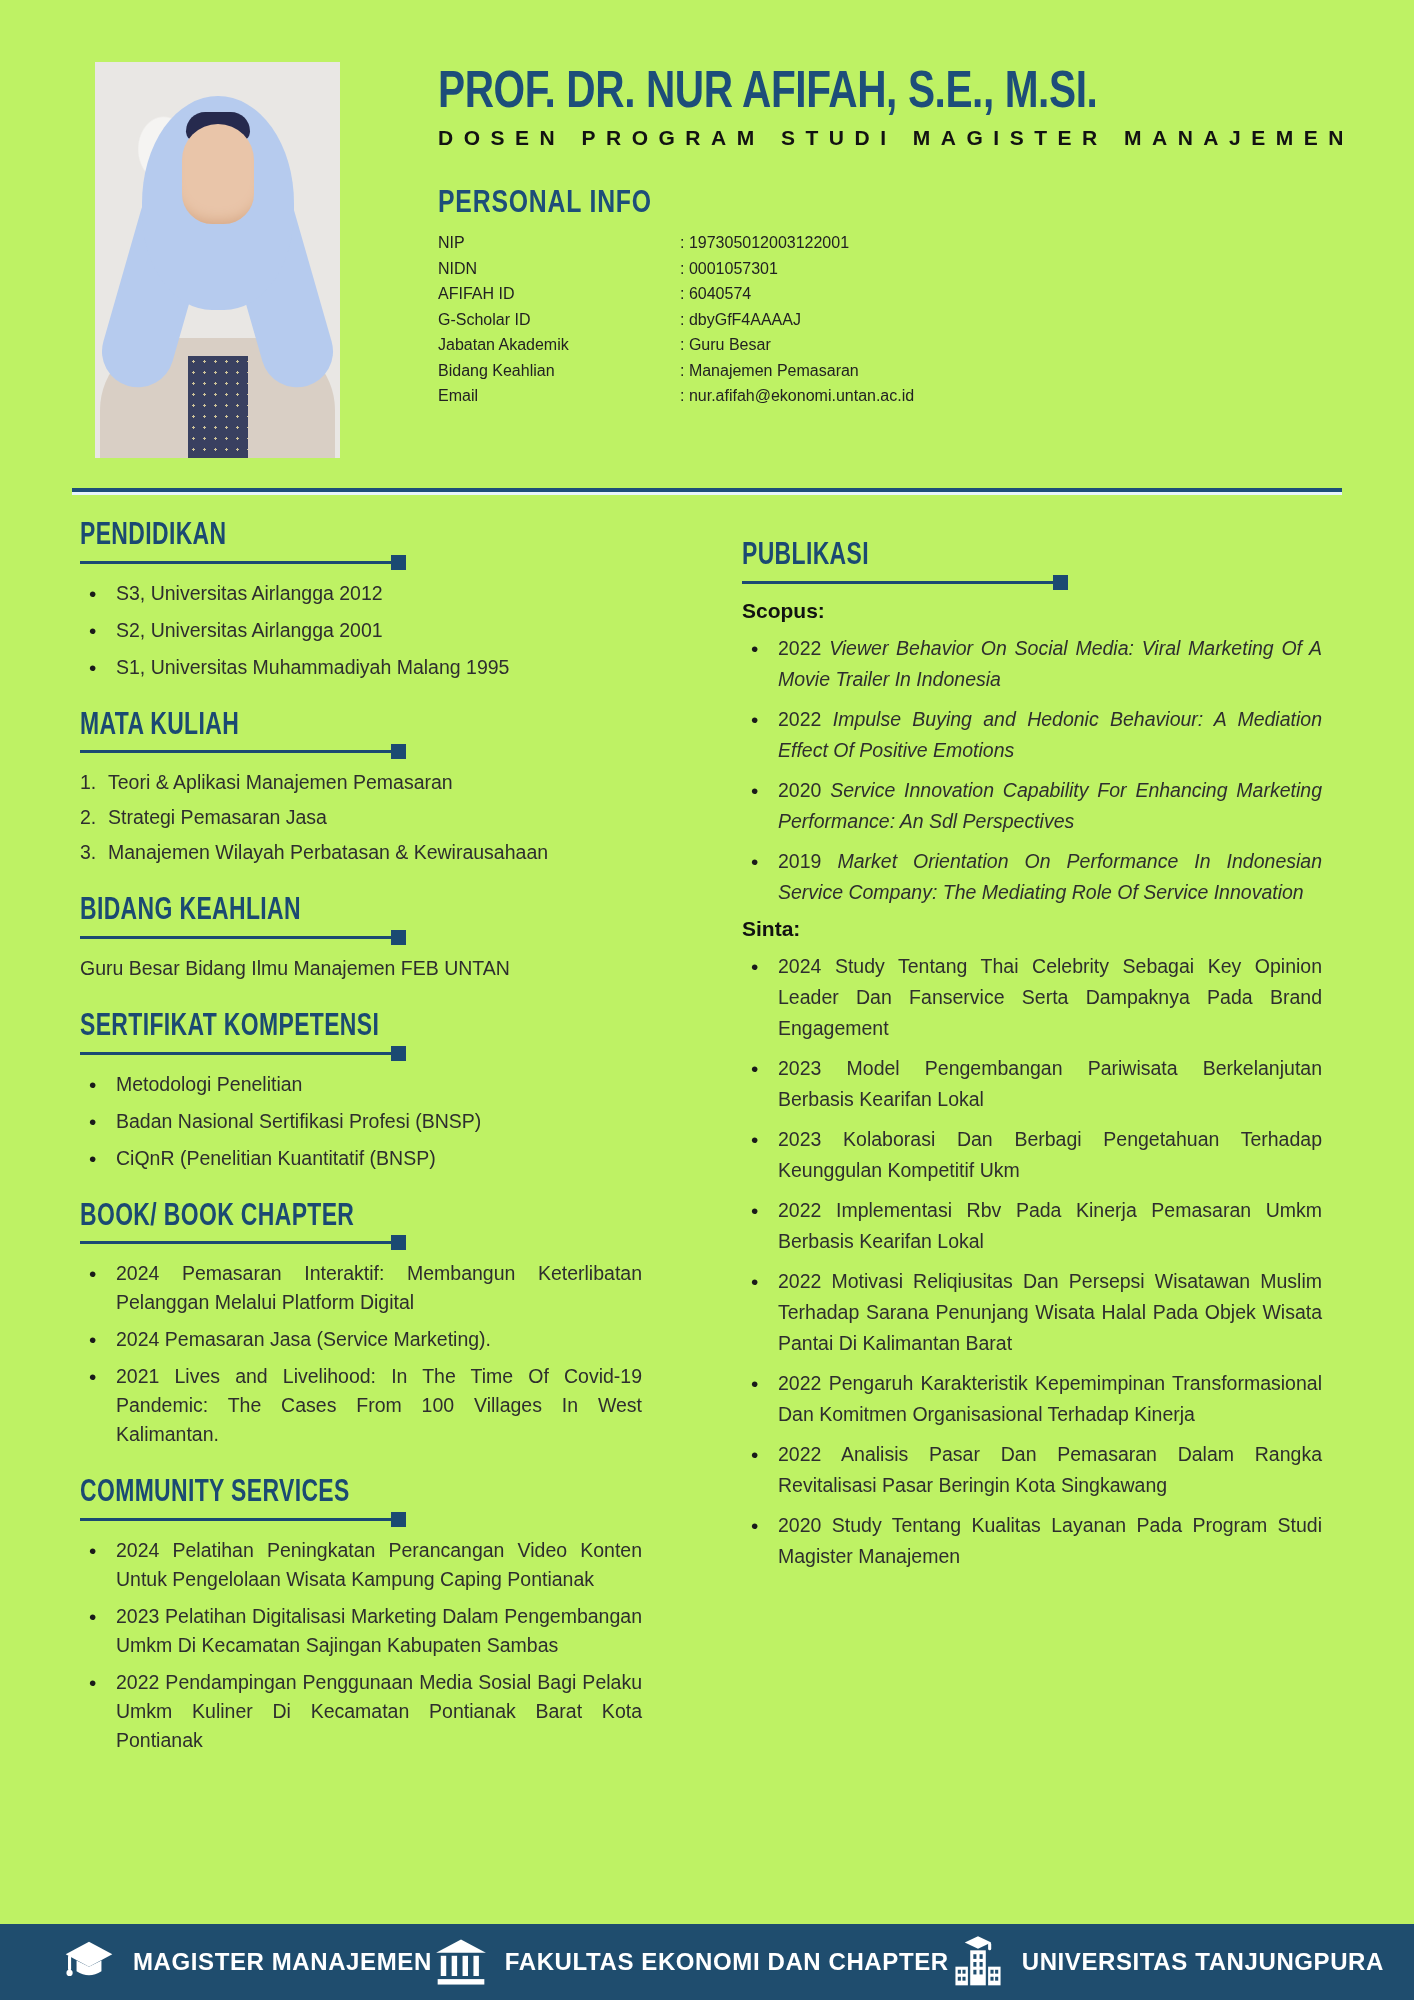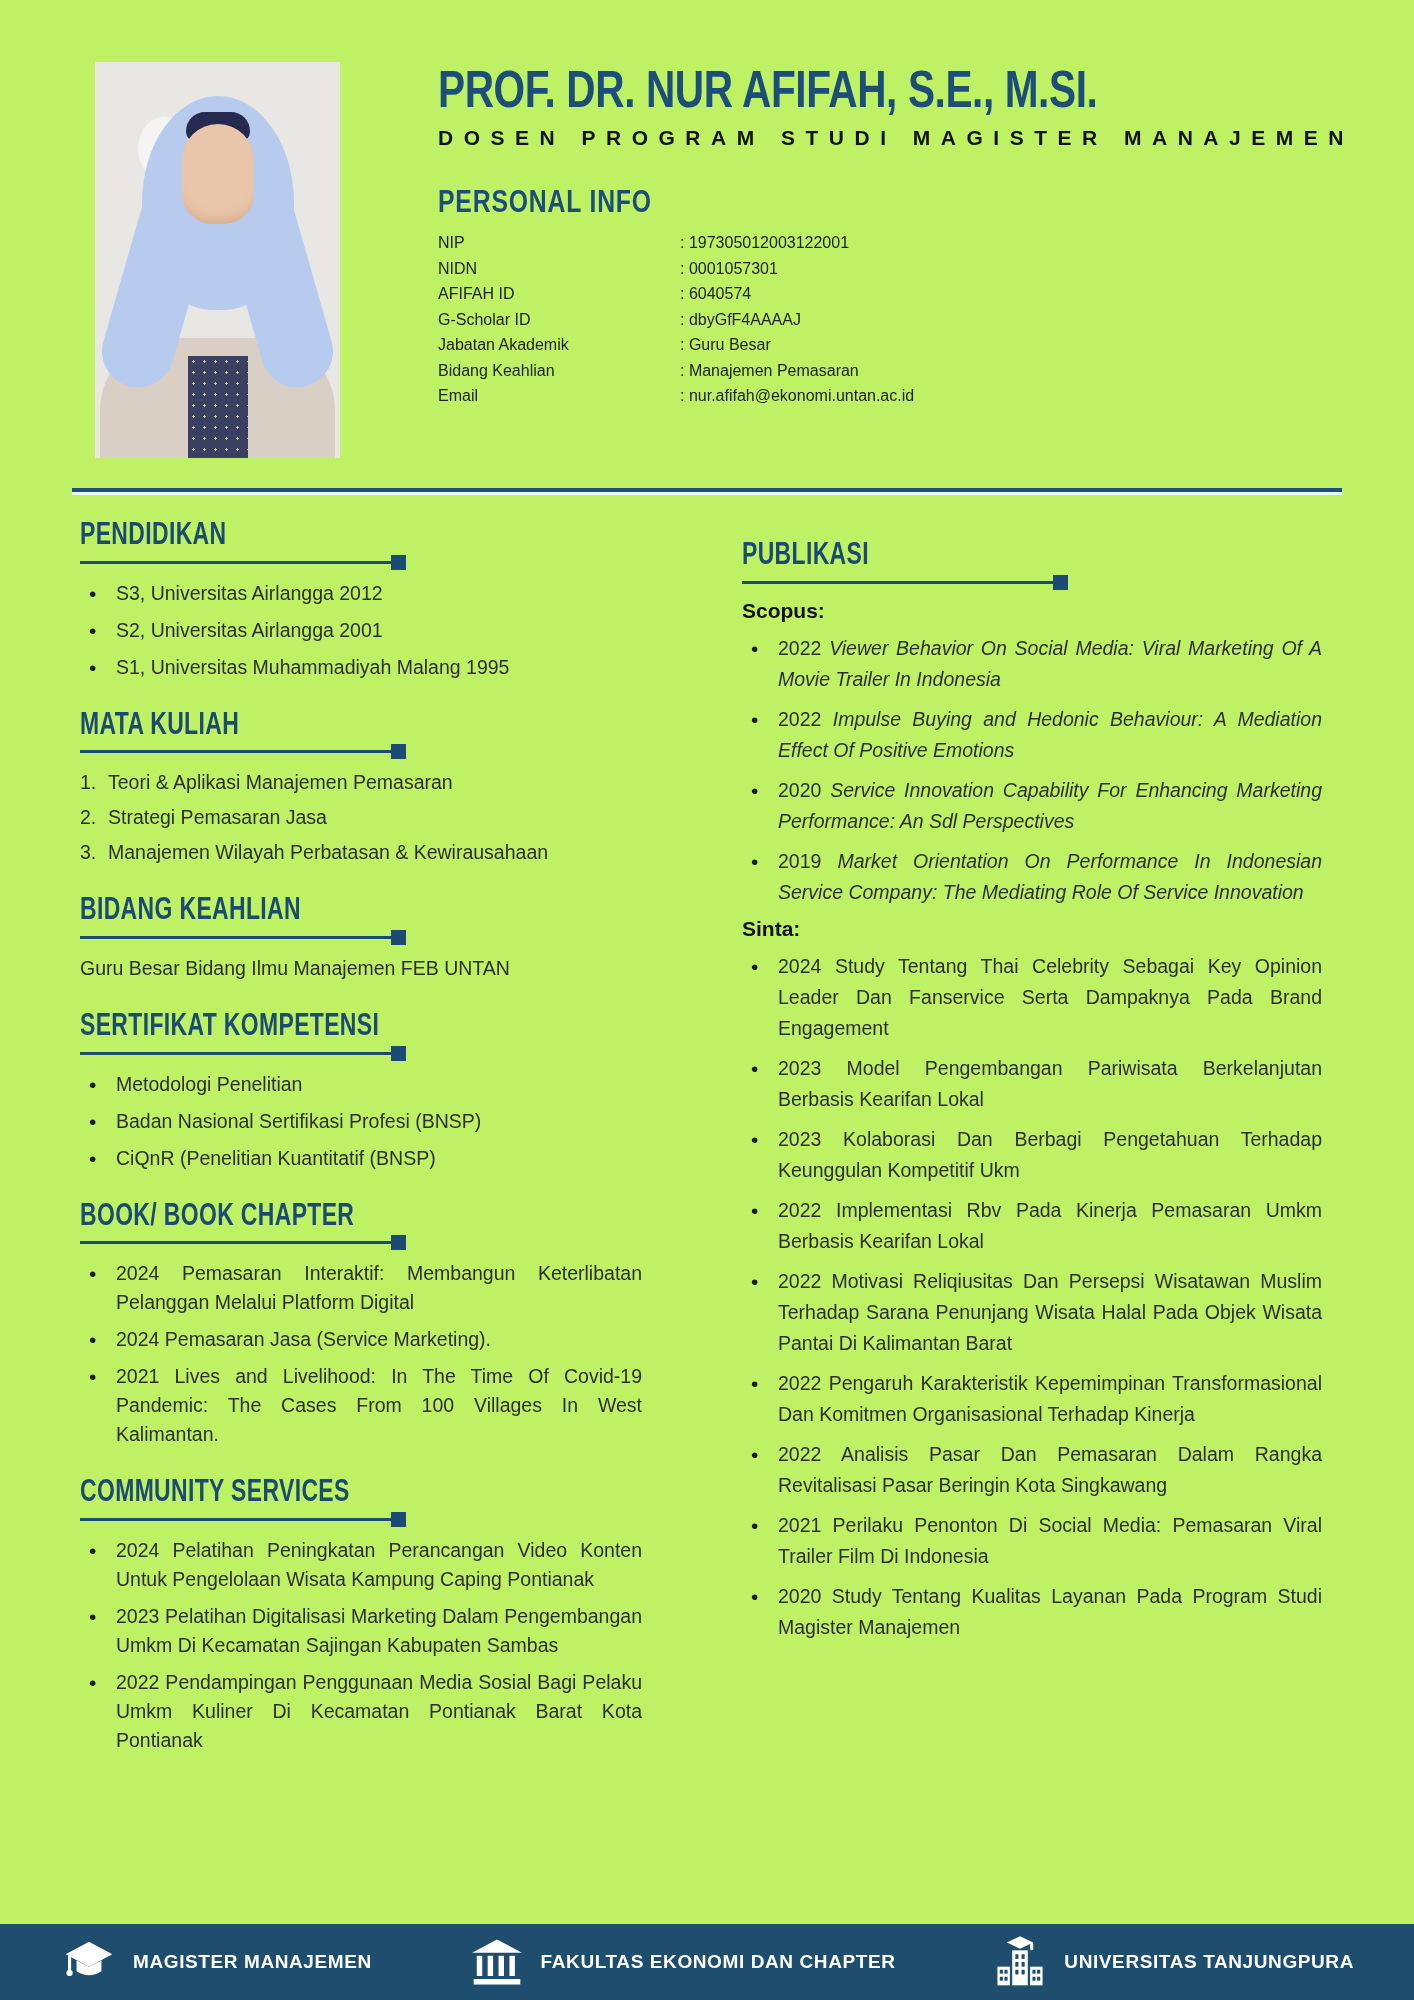--- a/index.html
+++ b/index.html
@@ -63,21 +63,21 @@
   .section-text{margin:2px 0 0;font-size:19.5px;line-height:29px;}
 
   
   .pub-label{font-weight:bold;font-size:21px;color:#111;margin:4px 0 10px;}
   .pub-list{margin-bottom:6px;}
   .pub-list li.bullet{line-height:31px;margin-bottom:9px;}
   .pub-title.italic{font-style:italic;}
 
   
   .footer{margin-top:auto;height:76px;background:var(--footer-bg);display:flex;align-items:center;justify-content:space-between;padding:0 60px;}
-  .footer-item{display:flex;align-items:center;gap:15px;color:#fff;font-weight:bold;font-size:19px;letter-spacing:.6px;white-space:nowrap;}
+  .footer-item{display:flex;align-items:center;gap:15px;color:#fff;font-weight:bold;font-size:24px;letter-spacing:.6px;white-space:nowrap;}
   .footer-icon{width:58px;height:58px;display:flex;align-items:center;justify-content:center;}
   .footer-icon svg{width:56px;height:56px;fill:#ffffff;}
   .footer-icon svg .win{fill:var(--footer-bg);}
 </style>
 </head>
 <body>
 
 <div class="page">
 
   <div class="header">
@@ -204,21 +204,20 @@
           </ul>
           <div class="pub-label">Sinta:</div>
           <ul class="bullets pub-list">
             <li class="bullet"><span class="pub-year">2024</span> <span class="pub-title">Study Tentang Thai Celebrity Sebagai Key Opinion Leader Dan Fanservice Serta Dampaknya Pada Brand Engagement</span></li>
             <li class="bullet"><span class="pub-year">2023</span> <span class="pub-title">Model Pengembangan Pariwisata Berkelanjutan Berbasis Kearifan Lokal</span></li>
             <li class="bullet"><span class="pub-year">2023</span> <span class="pub-title">Kolaborasi Dan Berbagi Pengetahuan Terhadap Keunggulan Kompetitif Ukm</span></li>
             <li class="bullet"><span class="pub-year">2022</span> <span class="pub-title">Implementasi Rbv Pada Kinerja Pemasaran Umkm Berbasis Kearifan Lokal</span></li>
             <li class="bullet"><span class="pub-year">2022</span> <span class="pub-title">Motivasi Reliqiusitas Dan Persepsi Wisatawan Muslim Terhadap Sarana Penunjang Wisata Halal Pada Objek Wisata Pantai Di Kalimantan Barat</span></li>
             <li class="bullet"><span class="pub-year">2022</span> <span class="pub-title">Pengaruh Karakteristik Kepemimpinan Transformasional Dan Komitmen Organisasional Terhadap Kinerja</span></li>
             <li class="bullet"><span class="pub-year">2022</span> <span class="pub-title">Analisis Pasar Dan Pemasaran Dalam Rangka Revitalisasi Pasar Beringin Kota Singkawang</span></li>
-            <li class="bullet"><span class="pub-year">2021</span> <span class="pub-title">Perilaku Penonton Di Social Media: Pemasaran Viral Trailer Film Di Indonesia</span></li>
             <li class="bullet"><span class="pub-year">2020</span> <span class="pub-title">Study Tentang Kualitas Layanan Pada Program Studi Magister Manajemen</span></li>
           </ul>
         </div>
     </div>
   </div>
 
   <div class="footer" id="footer">
       <div class="footer-item">
         <span class="footer-icon">
           <svg viewBox="0 0 72 72">

